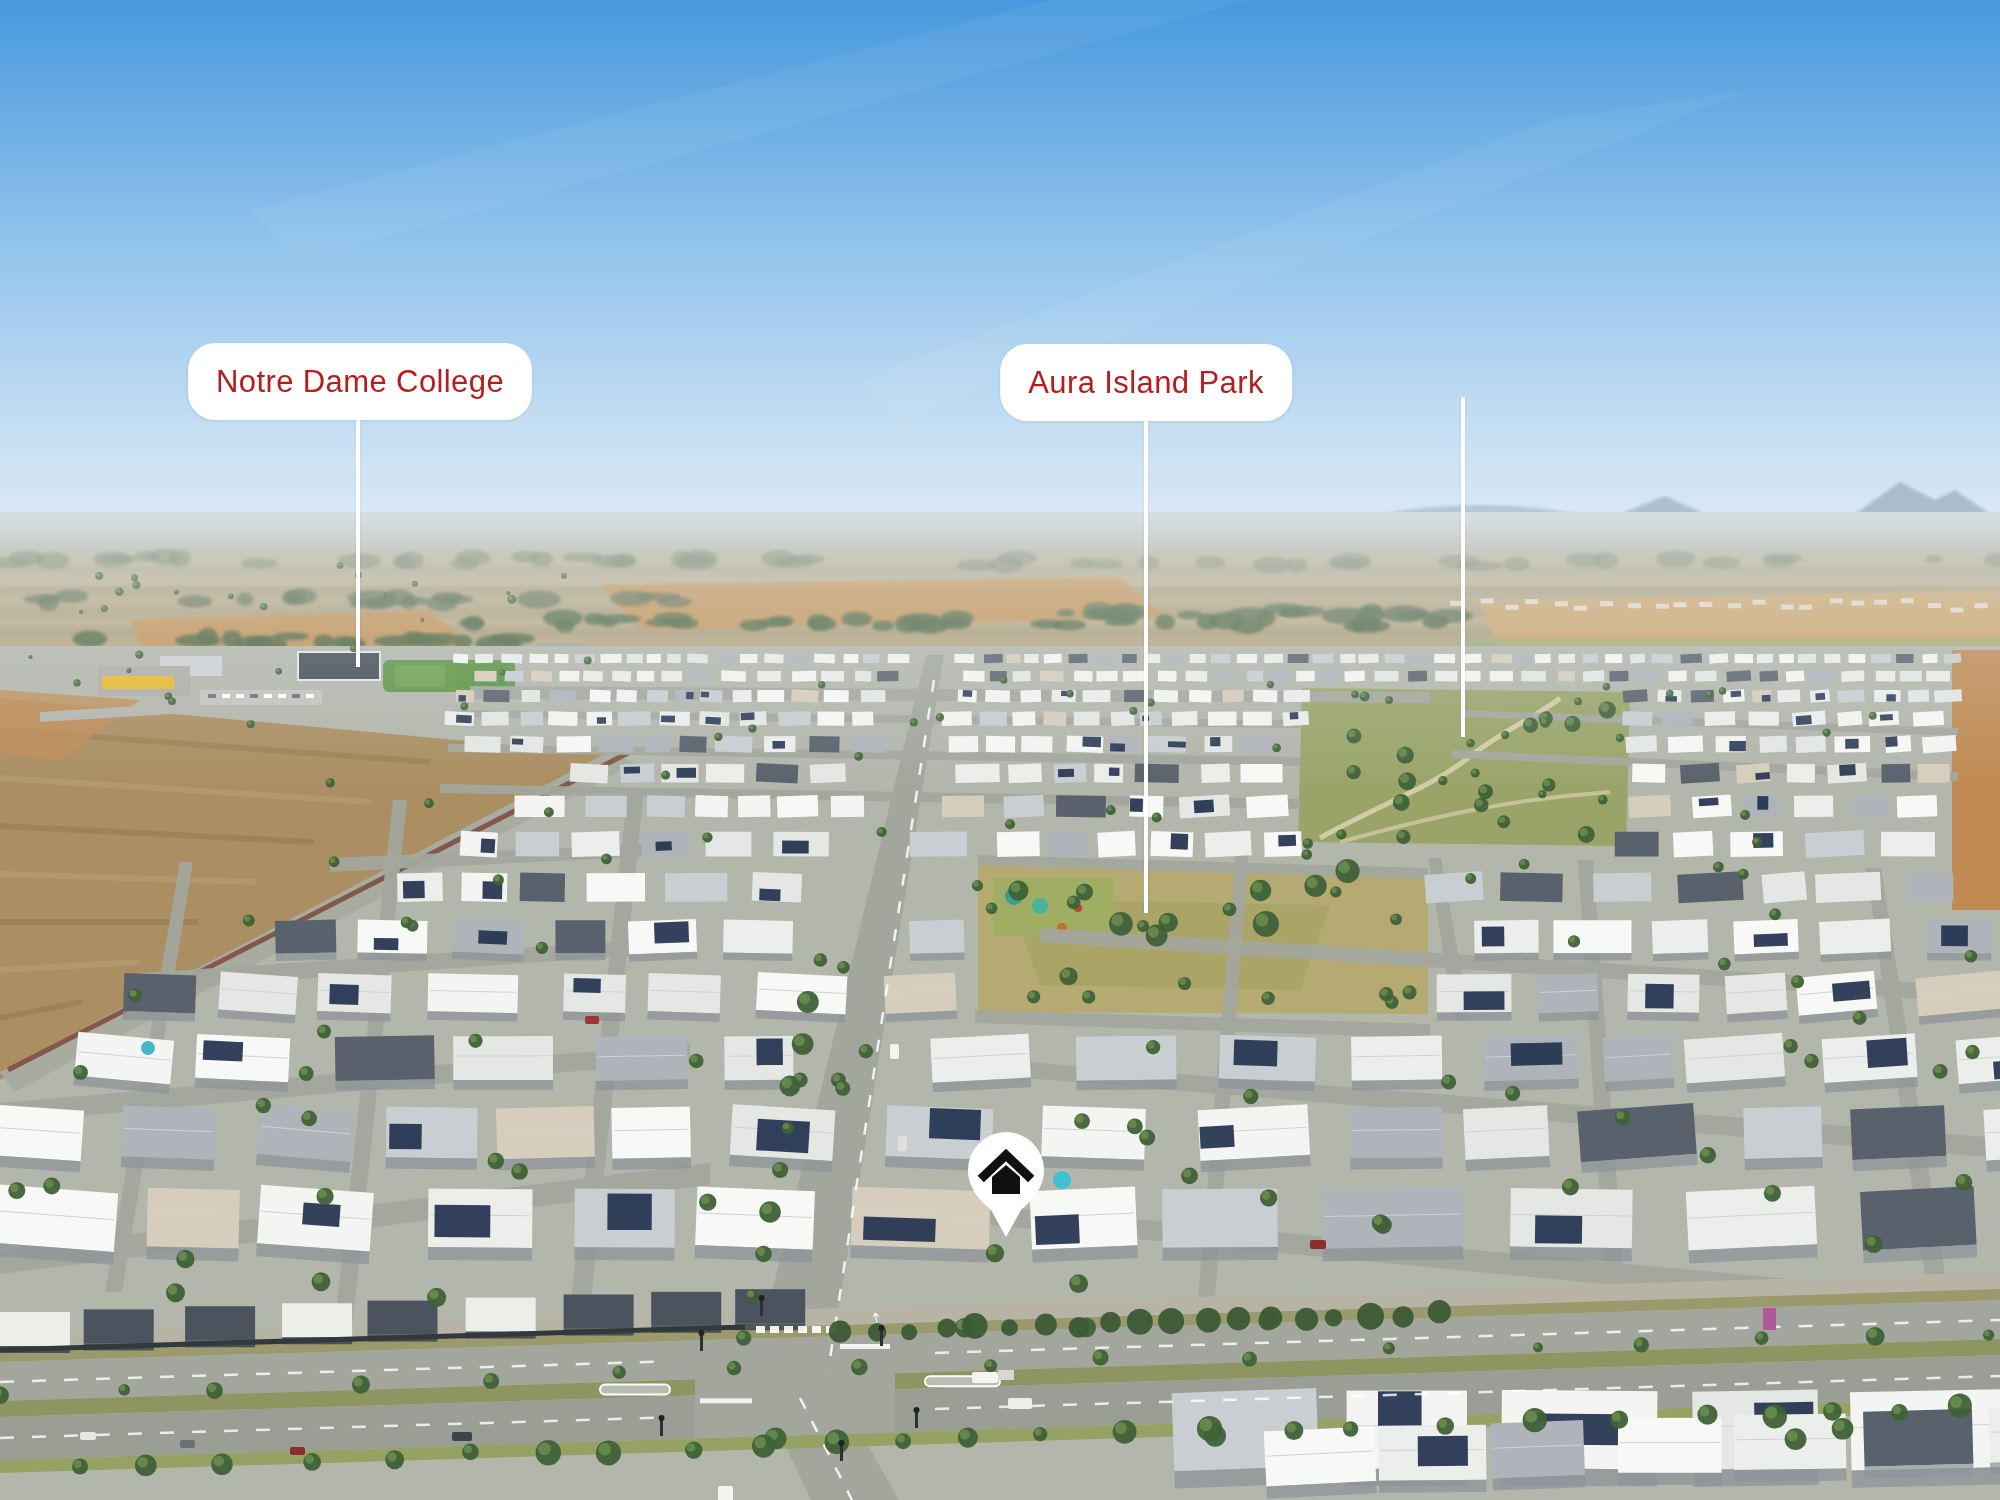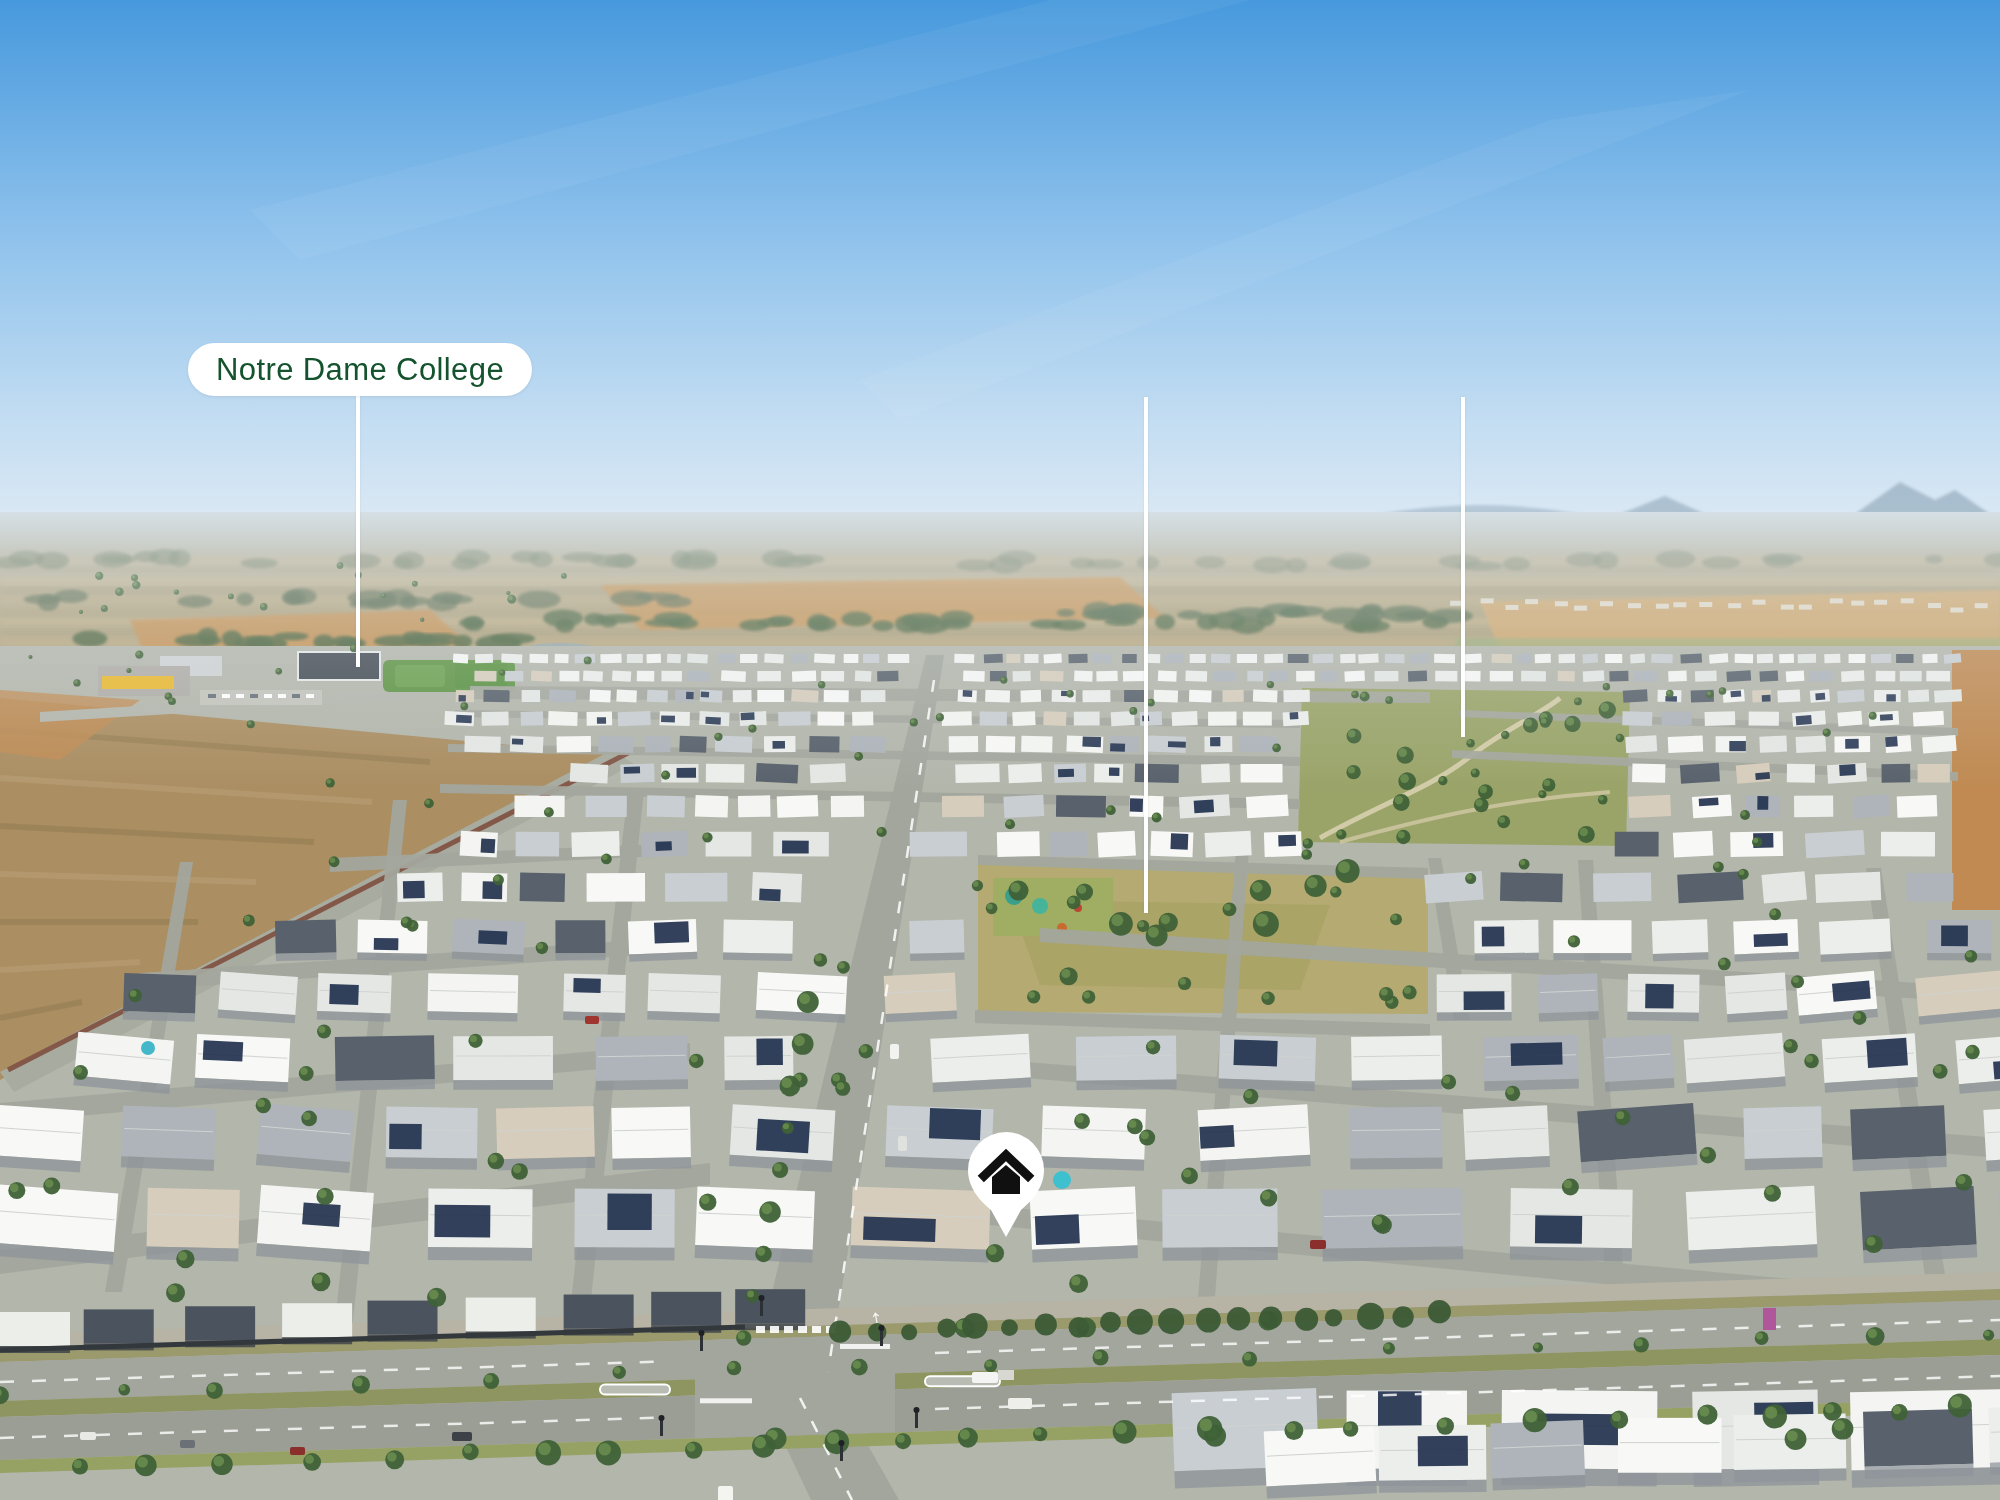--- a/index.html
+++ b/index.html
@@ -1,20 +1,20 @@
 <!DOCTYPE html>
 <html><head>
 <meta charset="utf-8">
 <style>
   html,body{margin:0;padding:0;background:#222;}
   #stage{position:relative;width:2000px;height:1500px;overflow:hidden;
          font-family:"Liberation Sans","DejaVu Sans",sans-serif;}
   #scene{position:absolute;left:0;top:0;}
-  .callout{position:absolute;transform:translateX(-50%);background:#fff;color:#14532d;
-           height:53px;line-height:53px;padding:0 28px;border-radius:27px;font-size:31px;
+  .callout{position:absolute;transform:translateX(-50%);background:#fff;color:#b91c1c;
+           height:53px;line-height:53px;padding:12px 28px;border-radius:27px;font-size:31px;
            letter-spacing:.4px;white-space:nowrap;box-shadow:0 1px 3px rgba(40,60,80,.10);}
   .leader{position:absolute;width:4px;background:#fff;transform:translateX(-50%);
           box-shadow:0 0 2px rgba(60,80,100,.15);}
   #pin{position:absolute;}
 </style>
 </head>
 <body>
 
 <div id="stage">
   <svg id="scene" width="2000" height="1500" viewBox="0 0 2000 1500">
@@ -2245,20 +2245,21 @@
         <circle cx="148" cy="1048" r="7" fill="#44b8c8"></circle>
       </g>
       <rect x="0" y="512" width="2000" height="280" fill="url(#fade)"></rect>
     </svg>
 
   <div class="leader" id="leader0" style="left: 358px; top: 396px; height: 271px;"></div>
   <div class="leader" id="leader1" style="left: 1146px; top: 397px; height: 516px;"></div>
   <div class="leader" id="leader2" style="left: 1463px; top: 397px; height: 340px;"></div>
 
   <div class="callout" id="callout0" style="left: 360px; top: 343px;">Notre Dame College</div>
+  <div class="callout" id="callout1" style="left: 1146px; top: 344px;">Aura Island Park</div>
 
   <svg id="pin" width="90" height="112" viewBox="0 0 90 112" style="left: 961px; top: 1129px;">
     <path id="pinBody" d="M45,3 a38,38 0 0 1 38,38 c0,17 -11,30 -23,40 L45,108 L30,81 C18,71 7,58 7,41 A38,38 0 0 1 45,3 Z" fill="#ffffff"></path>
     <g>
       <path id="pinRoof" d="M23,47 L45,26 L67,47" fill="none" stroke-width="9" stroke-linecap="square" stroke="#101010"></path>
       <path id="pinHouse" d="M31,48 L45,36 L59,48 L59,65 L31,65 Z" fill="#101010"></path>
     </g>
   </svg>
 </div>
 

